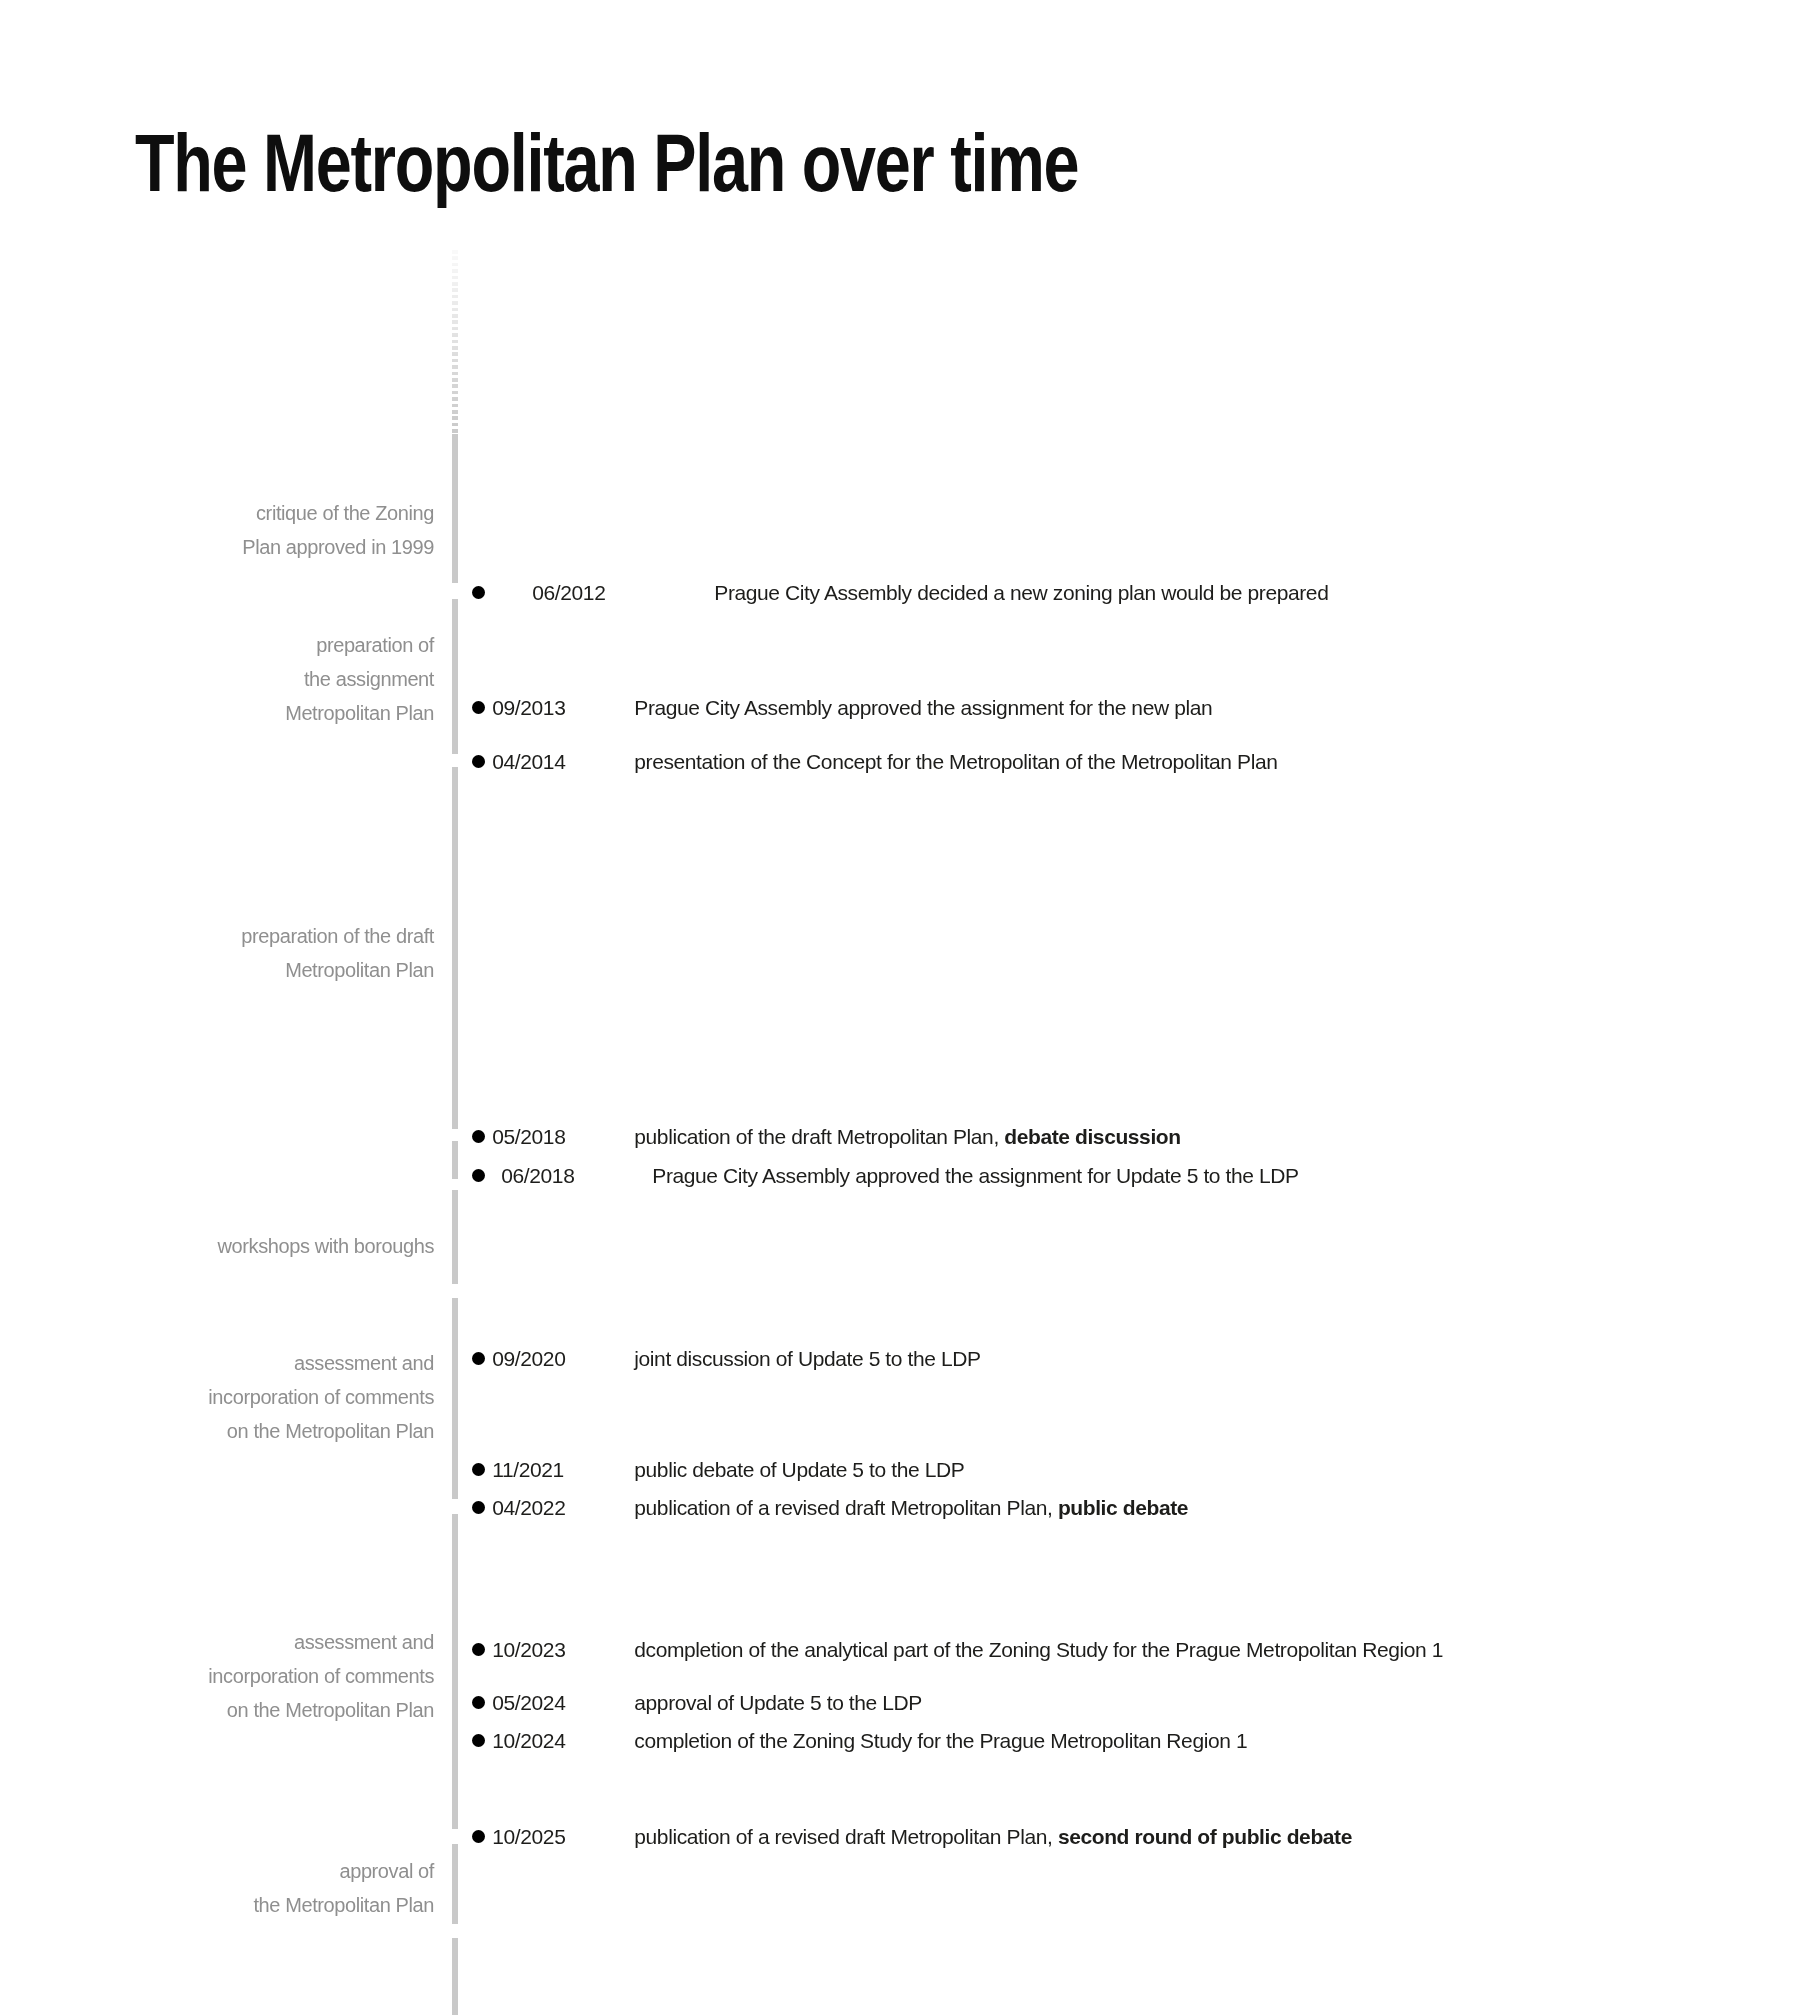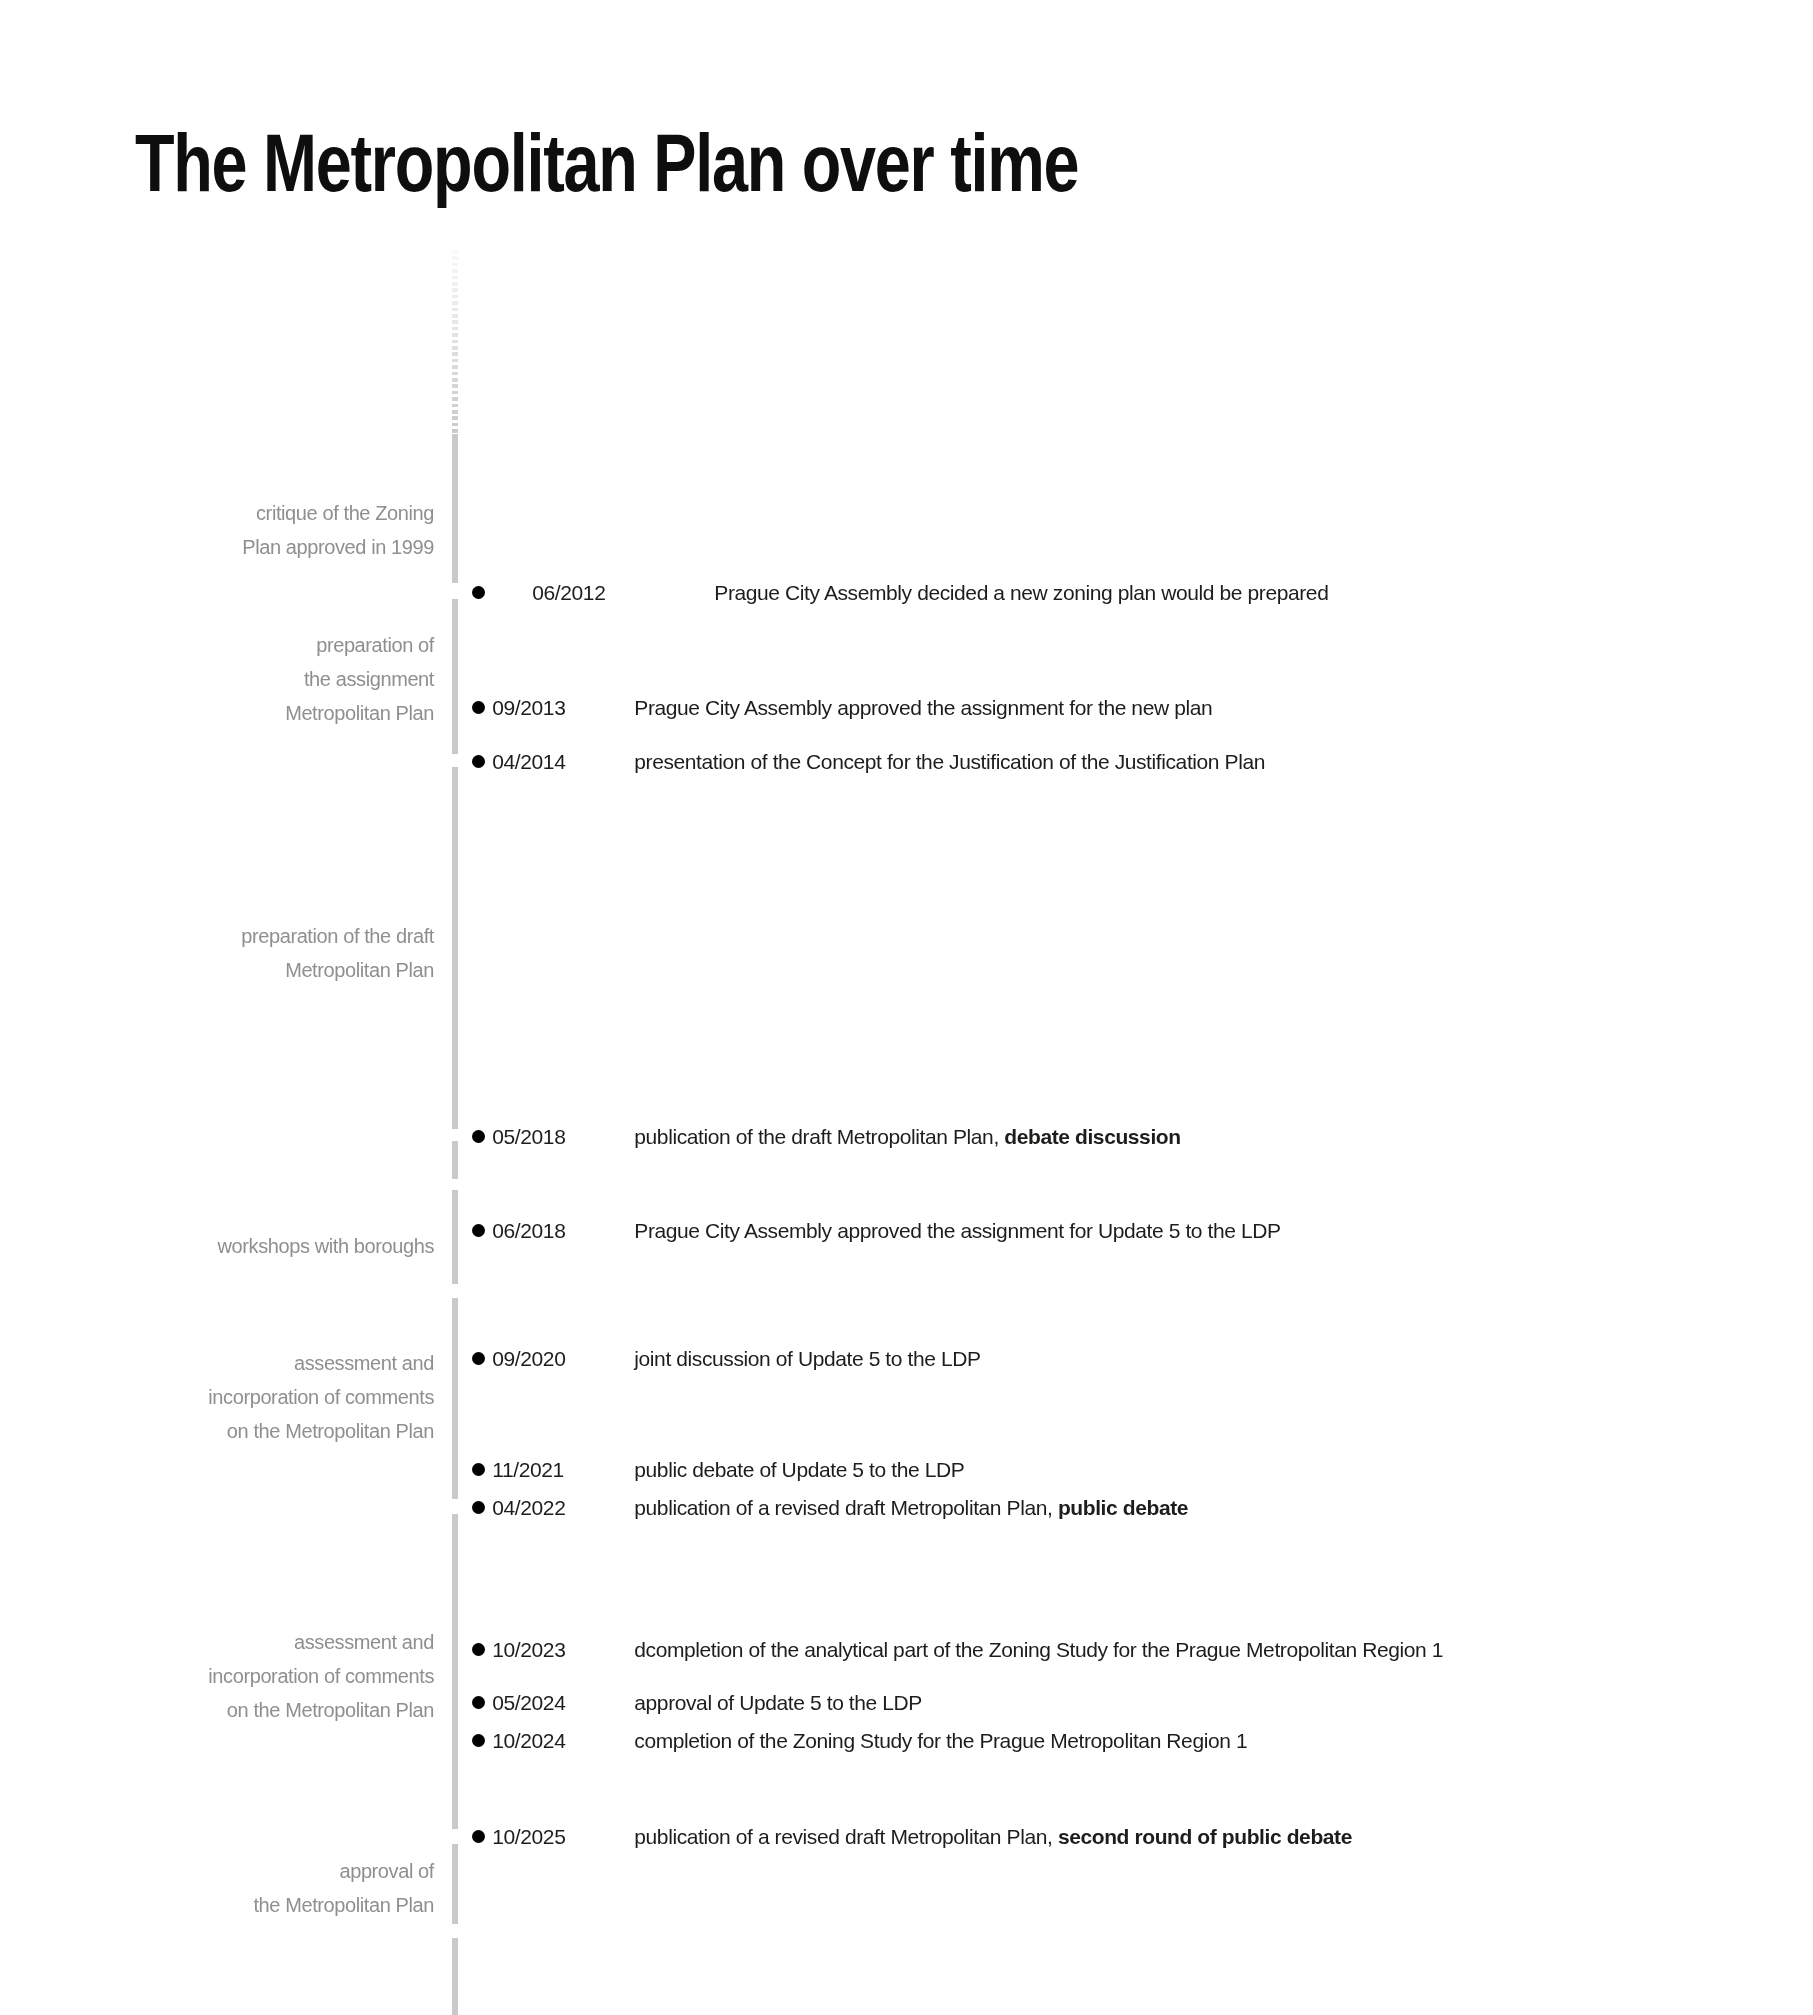--- a/index.html
+++ b/index.html
@@ -117,28 +117,28 @@
     <span class="desc"><span>Prague City Assembly decided a new zoning plan would be prepared</span><b></b></span>
   </div>
   <div class="event" style="top:691px;">
     <span class="bullet"></span>
     <span class="date">09/2013</span>
     <span class="desc"><span>Prague City Assembly approved the assignment for the new plan</span><b></b></span>
   </div>
   <div class="event" style="top:745px;">
     <span class="bullet"></span>
     <span class="date">04/2014</span>
-    <span class="desc"><span>presentation of the Concept for the Justification of the Justification Plan</span><b></b></span>
+    <span class="desc"><span>presentation of the Concept for the Metropolitan of the Metropolitan Plan</span><b></b></span>
   </div>
   <div class="event" style="top:1120px;">
     <span class="bullet"></span>
     <span class="date">05/2018</span>
     <span class="desc"><span>publication of the draft Metropolitan Plan, </span><b>debate discussion</b></span>
   </div>
-  <div class="event" style="top:1214px;">
+  <div class="event" style="top:1159px;gap:9px;">
     <span class="bullet"></span>
     <span class="date">06/2018</span>
     <span class="desc"><span>Prague City Assembly approved the assignment for Update 5 to the LDP</span><b></b></span>
   </div>
   <div class="event" style="top:1342px;">
     <span class="bullet"></span>
     <span class="date">09/2020</span>
     <span class="desc"><span>joint discussion of Update 5 to the LDP</span><b></b></span>
   </div>
   <div class="event" style="top:1453px;">

